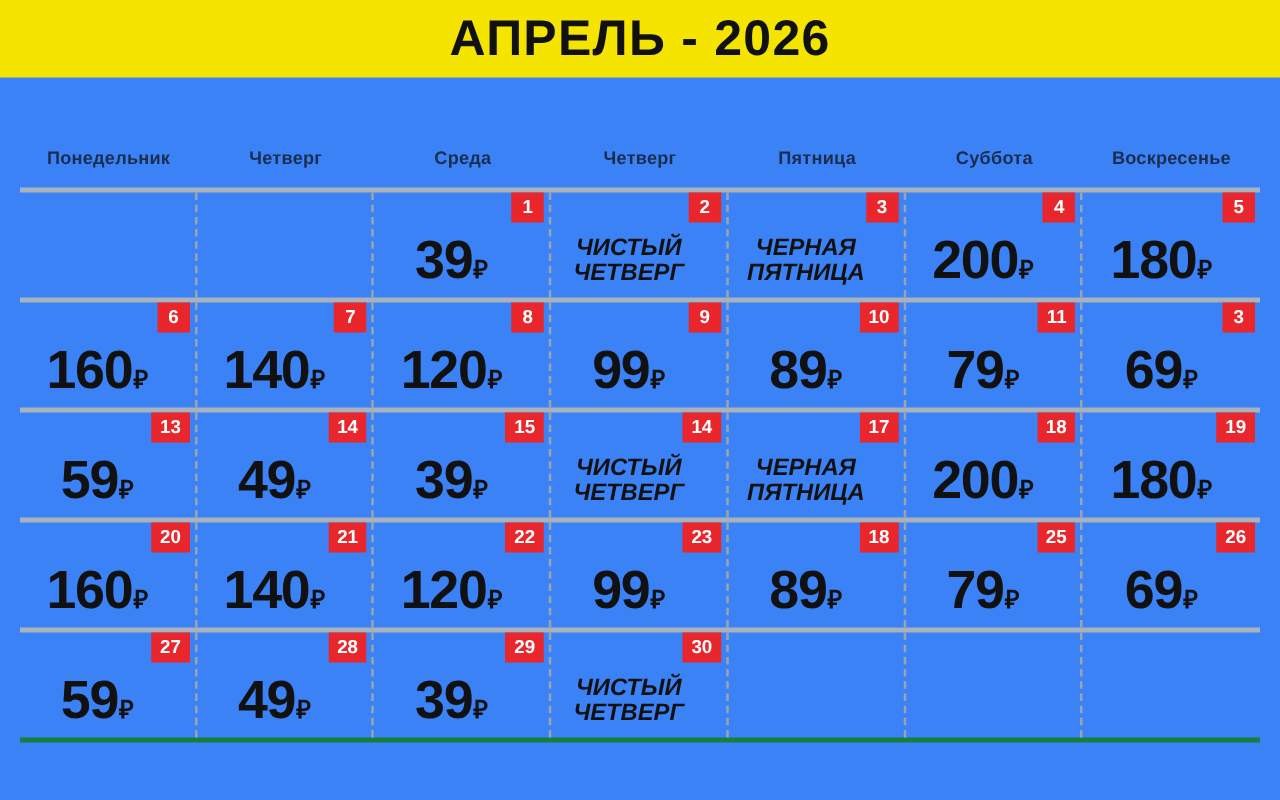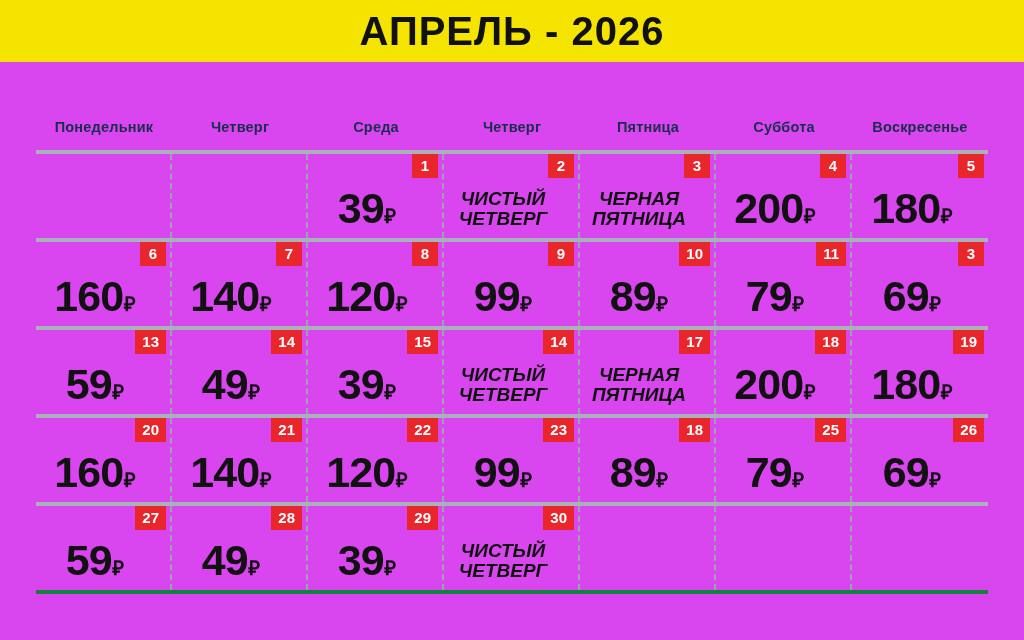--- a/index.html
+++ b/index.html
@@ -10,21 +10,21 @@
     width: 1024px;
     height: 640px;
     background: #ffffff;
     font-family: "Liberation Sans", sans-serif;
     overflow: hidden;
   }
   .page {
     position: relative;
     width: 1024px;
     height: 640px;
-    background: #d946ef;
+    background: #3b82f6;
     box-sizing: border-box;
   }
   
   .header-band {
     width: 1024px;
     height: 62px;
     background: #f5e400;
     display: flex;
     align-items: center;
     justify-content: center;
@@ -33,21 +33,21 @@
     font-size: 40px;
     font-weight: bold;
     letter-spacing: 1px;
     color: #111111;
     font-family: "Liberation Sans", sans-serif;
     white-space: nowrap;
   }
   
   .calendar {
     box-sizing: border-box;
-    padding: 0 36px;
+    padding: 0 16px;
     width: 1024px;
   }
   .weekday-row {
     display: grid;
     grid-template-columns: repeat(7, 1fr);
     height: 46px;
     align-items: center;
     margin-top: 42px;
   }
   .weekday {

